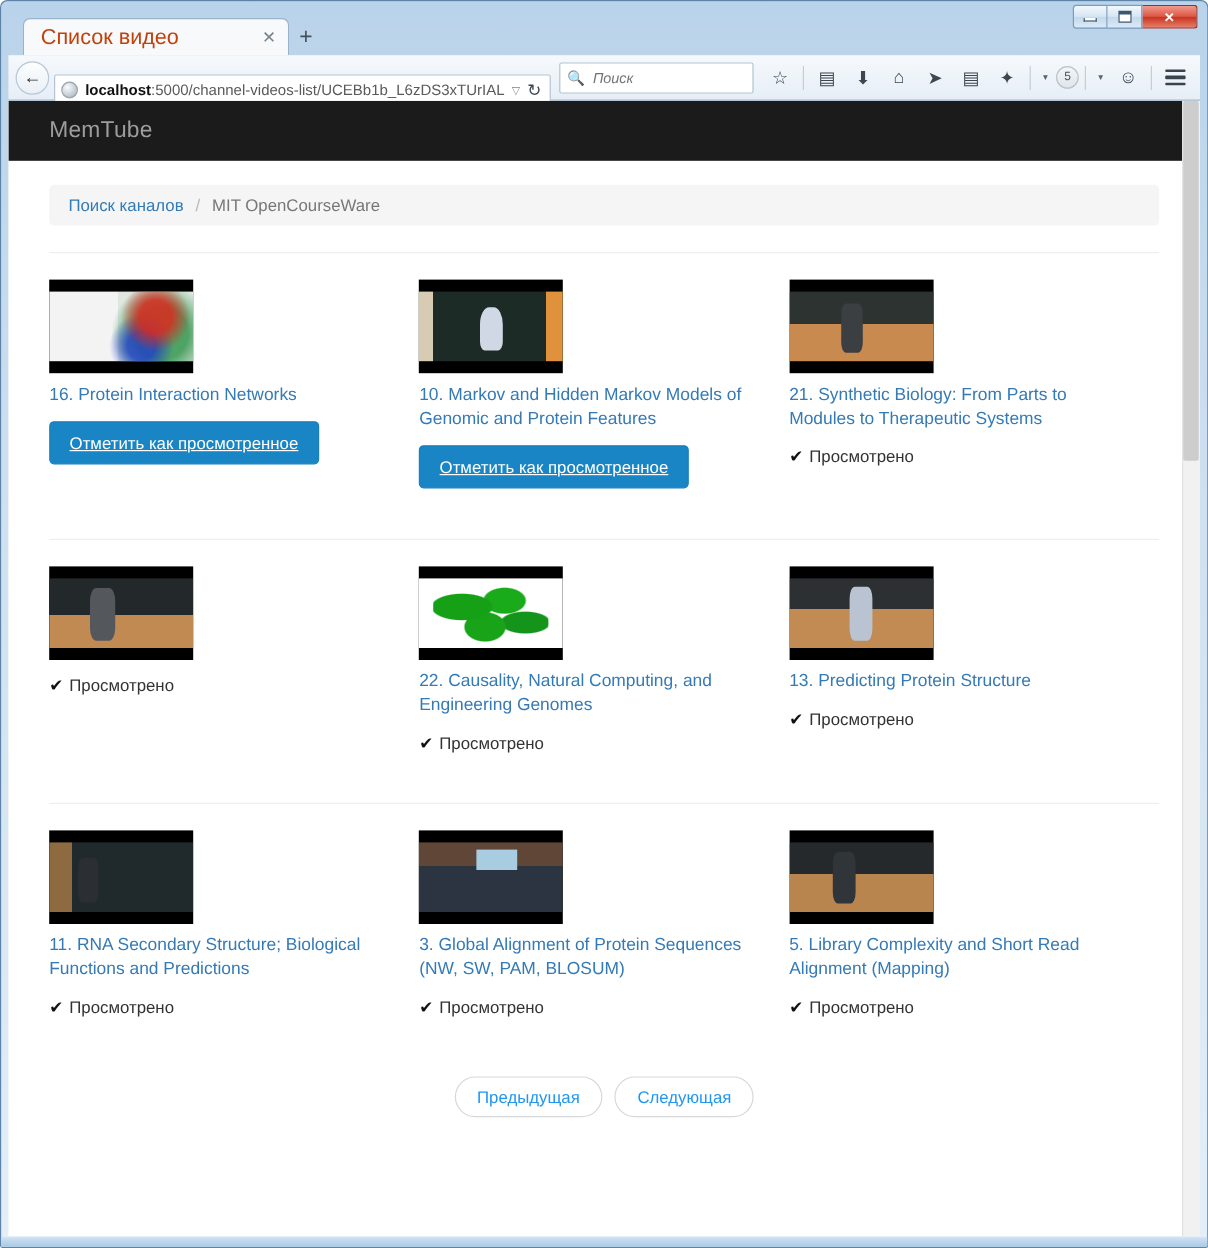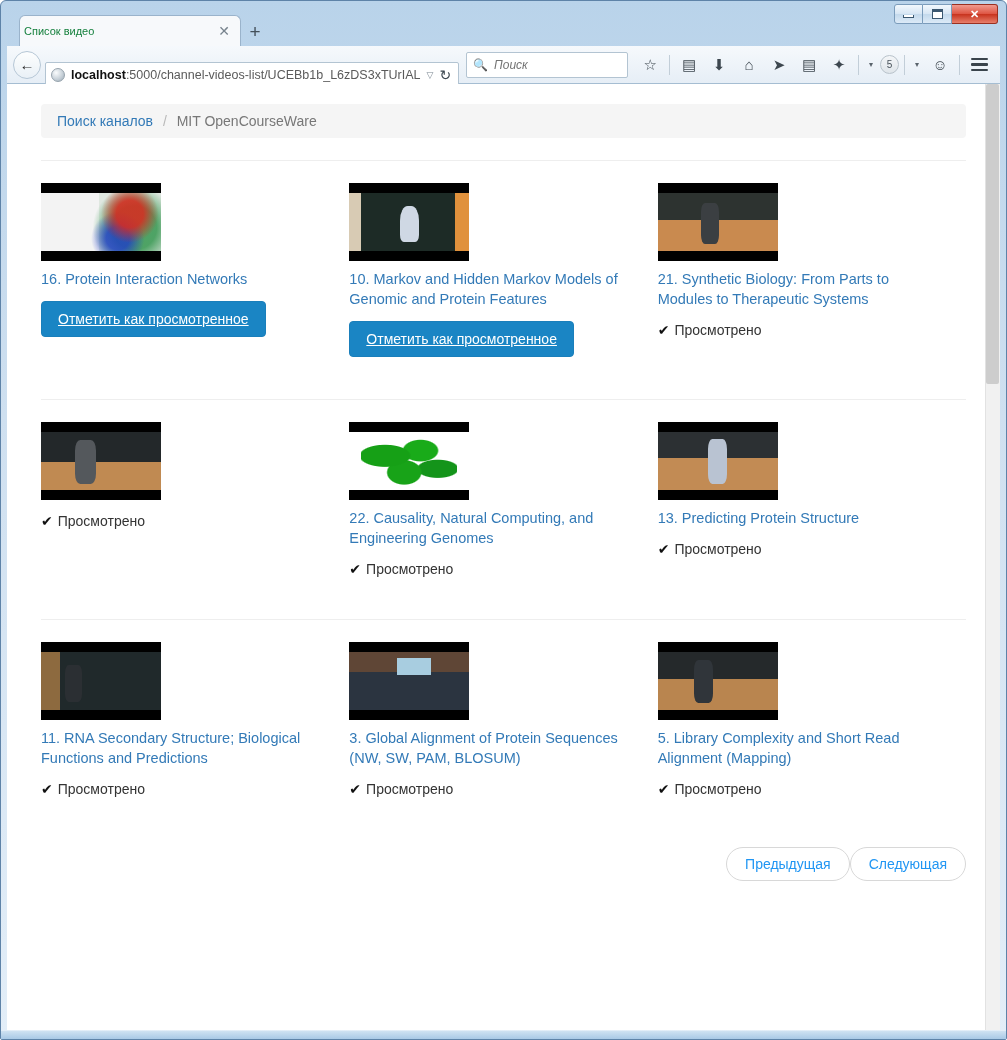--- a/index.html
+++ b/index.html
@@ -52,22 +52,22 @@
 
   .tab {
     position: absolute; left: 18px; top: 14px;
     width: 222px; height: 31px;
     background: #f7f9fb;
     border: 1px solid #9ab3cb; border-bottom: none;
     border-radius: 6px 6px 0 0;
     display: flex; align-items: center;
   }
   .tab-title {
-    font-size: 11px; color: #15803d;
-    padding-left: 4px; flex: 1;
+    font-size: 18px; color: #c2410c;
+    padding-left: 14px; flex: 1;
     white-space: nowrap; overflow: hidden; text-overflow: ellipsis;
   }
   .tab-close {
     color: #77838d; font-size: 14px; padding-right: 10px; cursor: pointer;
     line-height: 1;
   }
   .newtab {
     position: absolute; left: 242px; top: 20px;
     width: 24px; height: 24px;
     color: #44505a; font-size: 19px; line-height: 22px; text-align: center;
@@ -195,21 +195,21 @@
     font-family: "Liberation Sans", sans-serif;
     text-decoration: underline;
   }
   .watched-mark {
     margin-top: 13px; font-size: 14px; color: #333333;
     display: flex; align-items: center; gap: 5px;
   }
   .check { font-size: 14px; color: #111; }
 
   .pager {
-    display: flex; justify-content: flex-end; gap: 0;
+    display: flex; justify-content: center; gap: 10px;
     padding: 28px 0 26px 0;
   }
   .pg-btn {
     border: 1px solid #d8d8d8; border-radius: 18px;
     background: #ffffff; color: #2196f3;
     font-size: 14px; padding: 8px 18px; cursor: pointer;
     font-family: "Liberation Sans", sans-serif;
   }
 
   
@@ -309,20 +309,23 @@
       <div class="tb-ico burger">
           <span></span>
           <span></span>
           <span></span>
         </div>
     </div>
   </div>
 
   <div class="viewport">
 
+    <div class="site-navbar">
+      <span class="brand">MemTube</span>
+    </div>
 
     <div class="content">
 
       <div class="breadcrumb">
         <span class="crumb-link">Поиск каналов</span>
         <span class="crumb-sep">/</span>
         <span class="crumb-current">MIT OpenCourseWare</span>
       </div>
 
       <div style="height:22px"></div>

